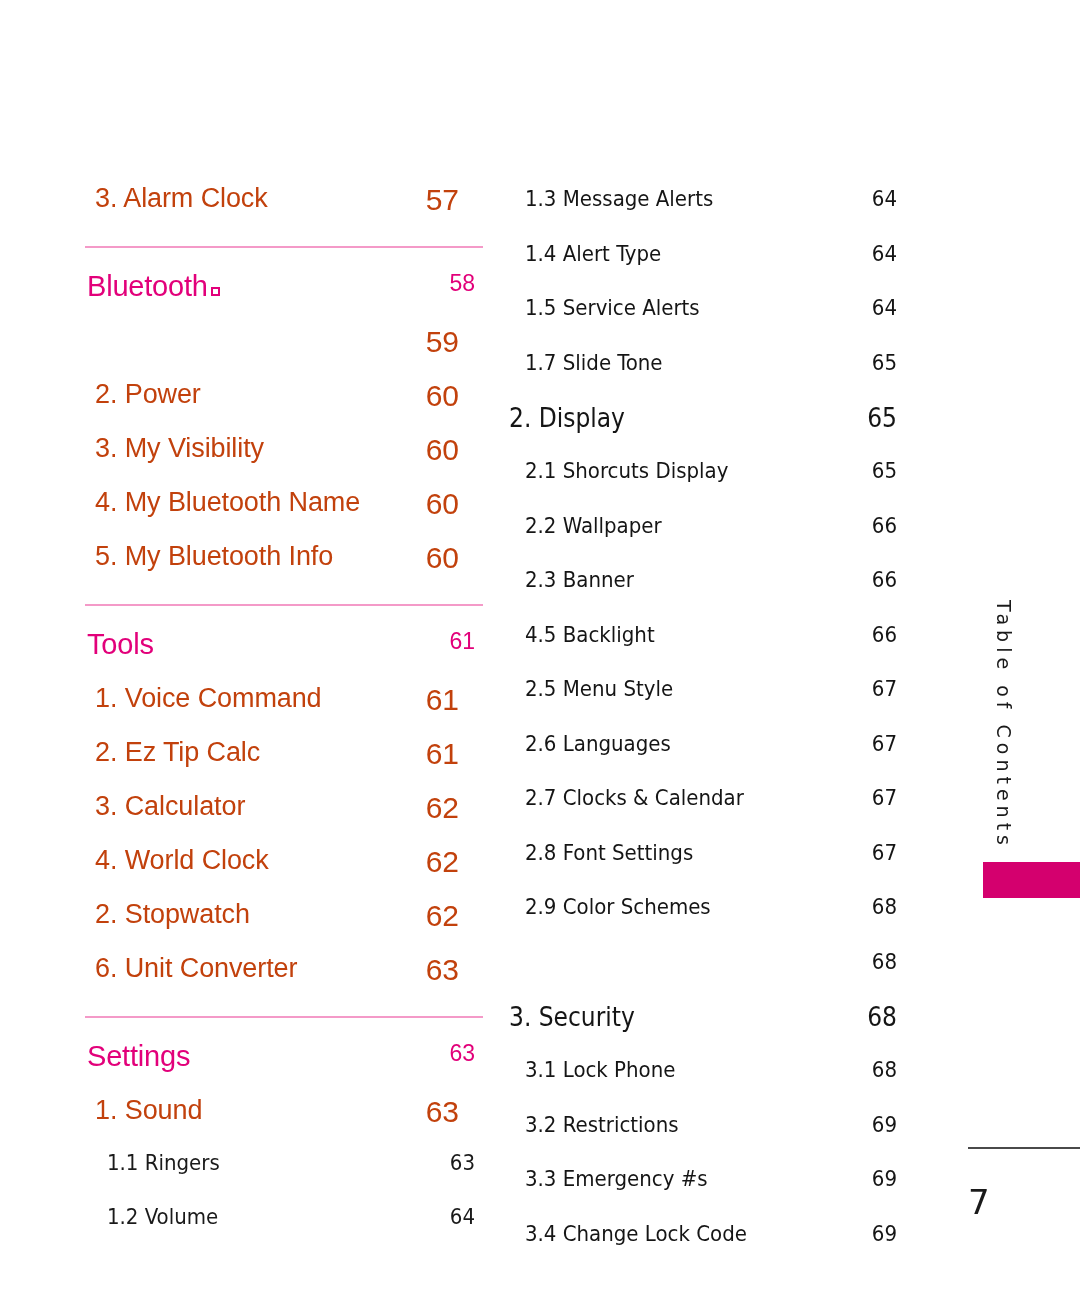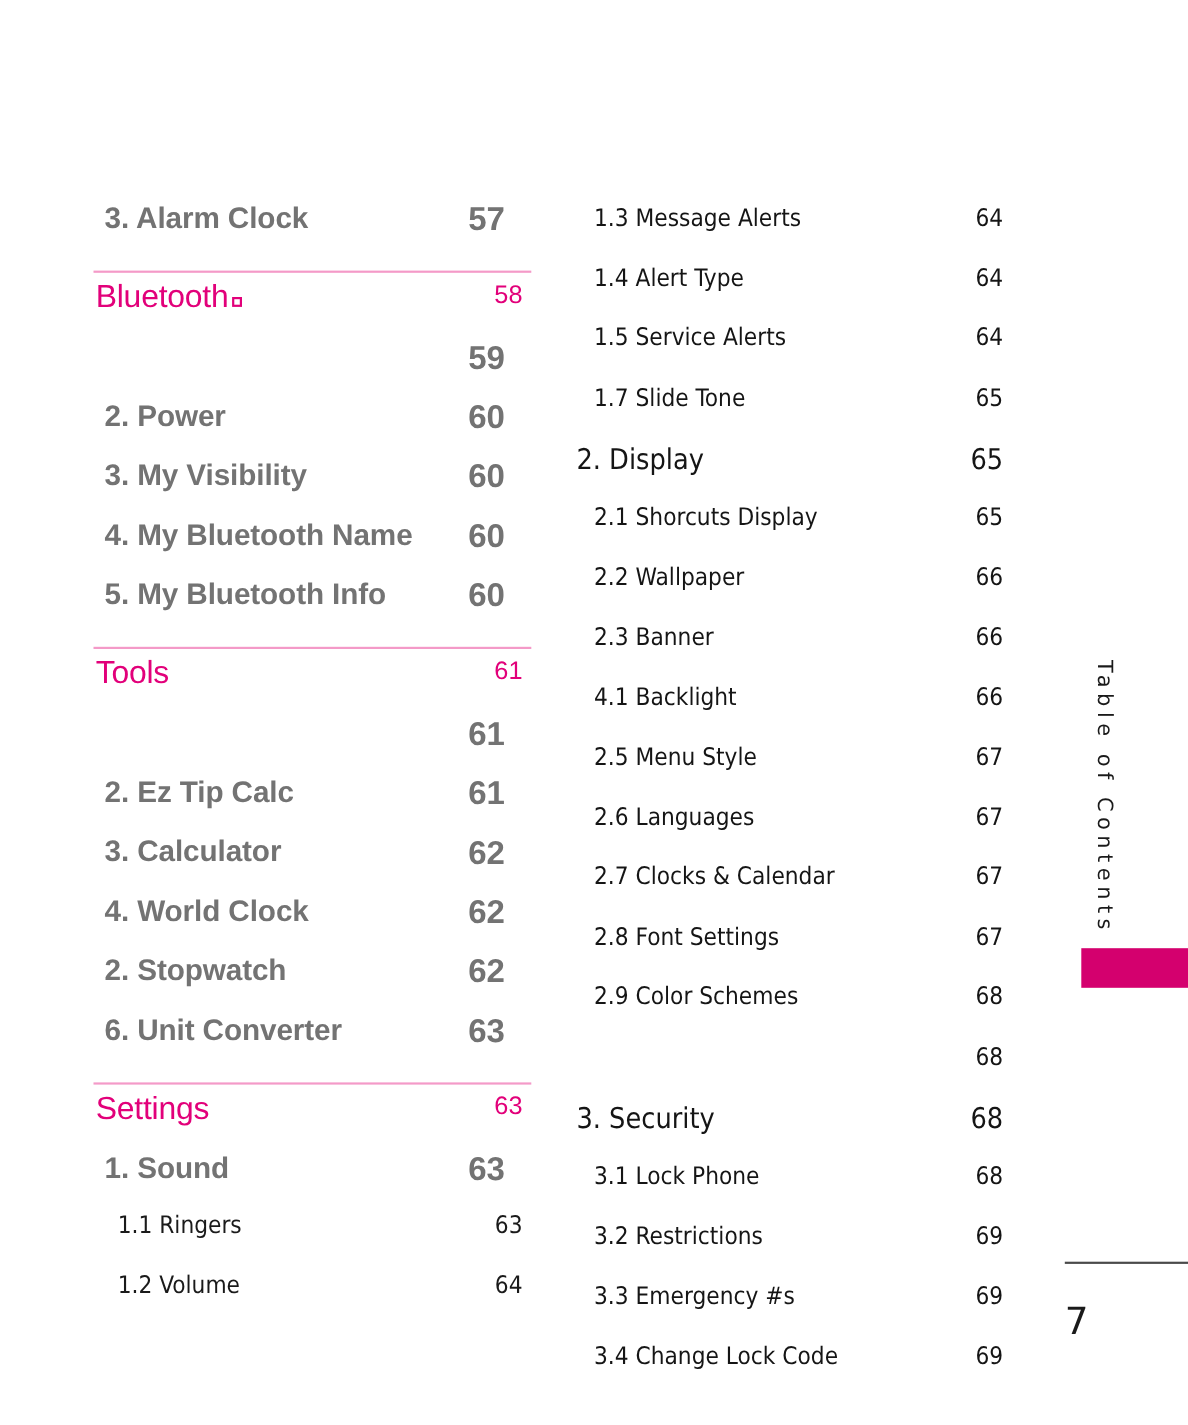--- a/index.html
+++ b/index.html
@@ -21,21 +21,21 @@
     position: absolute;
     inset: 0;
   }
 
   
   .col {
     position: absolute;
     top: 0;
   }
   .col-left  { left: 85px;  width: 398px; }
-  .col-right { left: 524px; width: 348px; }
+  .col-right { left: 509px; width: 348px; }
 
   
   .row {
     position: relative;
     display: flex;
     align-items: baseline;
     white-space: nowrap;
   }
   .row .label { flex: 0 0 auto; }
   .row .pg {
@@ -44,32 +44,31 @@
   }
 
   
   .col-left .row { font-family: "Liberation Sans", sans-serif; }
 
   
   .col-left .lvl1 {
     font-size: 29px;
     color: #e2007a;
     height: 50px;
-    padding-top: 6px;
+    padding-top: 22px;
   }
   .col-left .lvl1 .label { margin-left: 2px; letter-spacing: -0.2px; }
   .col-left .lvl1 .pg { left: 330px; width: 60px; font-size: 23px; color: #e2007a; }
 
   
   .col-left .lvl2 {
     font-size: 27px;
-    color: #737373;
+    color: #c2410c;
     height: 49px;
     padding-top: 5px;
-    font-weight: bold;
   }
   .col-left .lvl2 .label { margin-left: 10px; letter-spacing: -0.1px; }
   .col-left .lvl2 .pg { left: 304px; width: 70px; font-size: 30px; }
 
   
   .col-left .lvl3 {
     font-size: 22px;
     color: #1a1a1a;
     height: 48px;
     padding-top: 6px;
@@ -202,20 +201,21 @@
         <span class="label">5. My Bluetooth Info</span>
         <span class="pg">60</span>
       </div>
       <div class="sp-above-div"></div>
       <div class="divider"></div>
       <div class="row lvl1">
         <span class="label">Tools</span>
         <span class="pg">61</span>
       </div>
       <div class="row lvl2">
+        <span class="label">1. Voice Command</span>
         <span class="pg">61</span>
       </div>
       <div class="row lvl2">
         <span class="label">2. Ez Tip Calc</span>
         <span class="pg">61</span>
       </div>
       <div class="row lvl2">
         <span class="label">3. Calculator</span>
         <span class="pg">62</span>
       </div>
@@ -278,21 +278,21 @@
       </div>
       <div class="row lvl3">
         <span class="label">2.2 Wallpaper</span>
         <span class="pg">66</span>
       </div>
       <div class="row lvl3">
         <span class="label">2.3 Banner</span>
         <span class="pg">66</span>
       </div>
       <div class="row lvl3">
-        <span class="label">4.1 Backlight</span>
+        <span class="label">4.5 Backlight</span>
         <span class="pg">66</span>
       </div>
       <div class="row lvl3">
         <span class="label">2.5 Menu Style</span>
         <span class="pg">67</span>
       </div>
       <div class="row lvl3">
         <span class="label">2.6 Languages</span>
         <span class="pg">67</span>
       </div>

